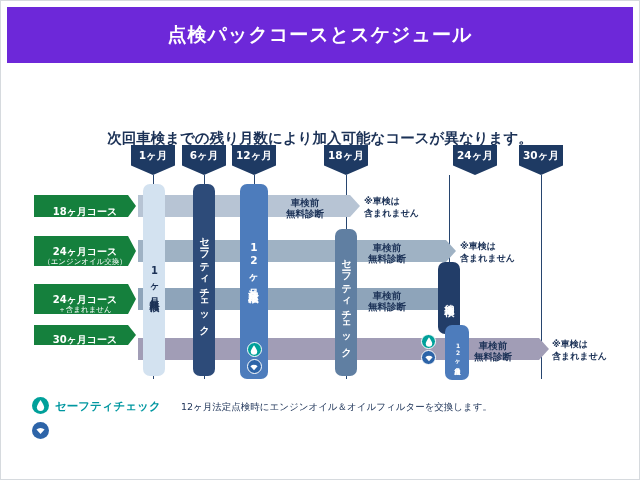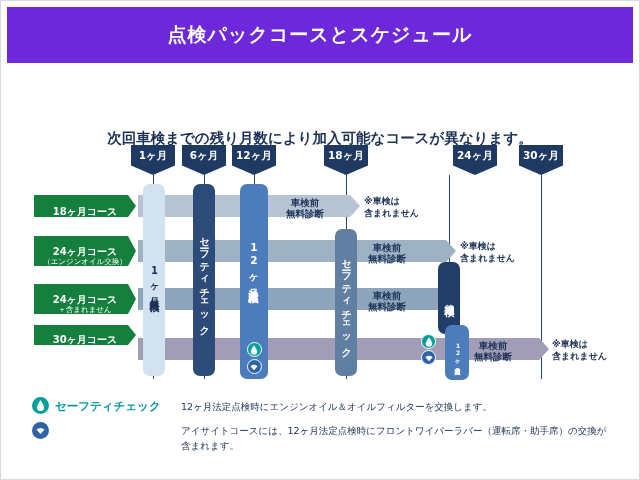--- a/index.html
+++ b/index.html
@@ -138,16 +138,14 @@
       </svg>
     </span>
   <span class="legend-label" style="left:54px;top:398px;color:#0097a0">セーフティチェック</span>
   <span class="legend-desc" style="left:168px;top:399px">12ヶ月法定点検時にエンジンオイル＆オイルフィルターを交換します。</span>
 
   <span class="icon-circle legend-ic" style="left:31px;top:421px;background:#2d64a8">
       <svg width="11" height="9" viewBox="0 0 12 10">
         <path d="M6 9 L1.5 4 A6.5 6.5 0 0 1 10.5 4 Z" fill="#fff"></path>
       </svg>
     </span>
-  <span class="legend-desc" style="left:168px;top:423px">アイサイトコースには、12ヶ月法定点検時にフロントワイパーラバー（運転席・助手席）の交換が
-含まれます。</span>
 
 </div>
 
 </body></html>

